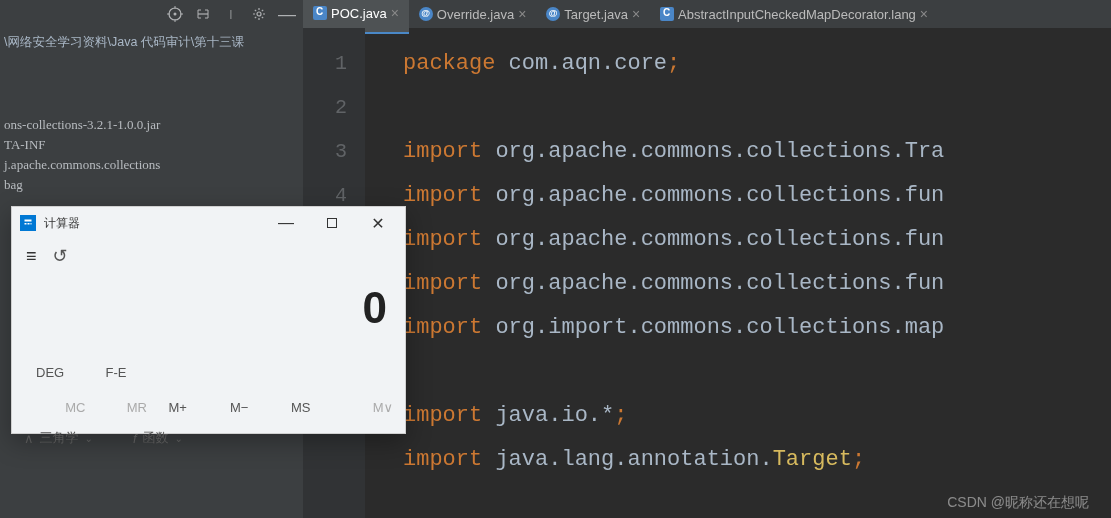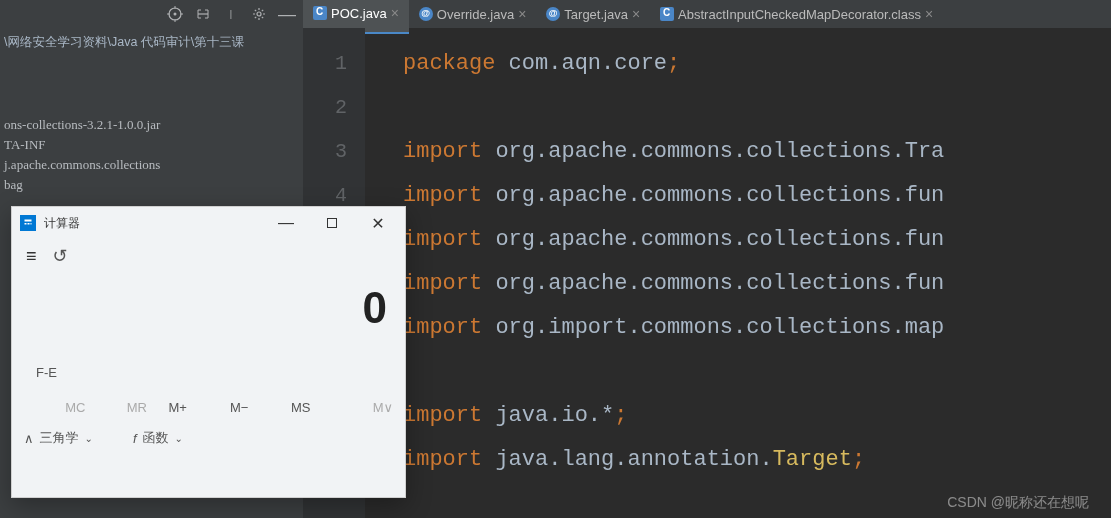--- a/index.html
+++ b/index.html
@@ -26,21 +26,21 @@
     .code-area { display: flex; flex: 1; position: absolute; top:28px; left:303px; right:0; bottom:0;}
     .gutter { width: 62px; background: #313335; color: #606366; font-family: "Consolas","Courier New",monospace; font-size: 20px; text-align: right; padding: 14px 18px 0 0; line-height: 44px; user-select:none;}
     .gutter-line { height: 44px; }
     .code { flex: 1; font-family: "Consolas","Courier New",monospace; font-size: 22px; padding: 14px 0 0 38px; line-height: 44px; color: #a9b7c6; white-space: nowrap; overflow:hidden;}
     .code-line { height: 44px; }
     .kw { color: #cc7832; }
     .pkg { color: #a9b7c6; }
     .cls { color: #d7ba5e; }
     .semi { color: #cc7832; }
     
-    .calc { position: absolute; left: 11px; top: 206px; width: 395px; height: 292px; background: #f1f3f5; border: 1px solid #d0d0d0; box-shadow: 0 8px 24px rgba(0,0,0,0.3); }
+    .calc { position: absolute; left: 11px; top: 206px; width: 395px; height: 228px; background: #f1f3f5; border: 1px solid #d0d0d0; box-shadow: 0 8px 24px rgba(0,0,0,0.3); }
     .calc-titlebar { height: 32px; display: flex; align-items: center; padding: 0 4px 0 8px; }
     .calc-icon { width: 16px; height: 16px; background: #0078d4; margin-right: 8px; display:flex;align-items:center;justify-content:center;}
     .calc-title { flex: 1; font-size: 12px; color: #333; }
     .calc-wbtn { width: 46px; height: 32px; display: flex; align-items: center; justify-content: center; color: #333; cursor:pointer;}
     .calc-header { display: flex; align-items: center; padding: 6px 14px; gap: 16px; }
     .calc-hamburger { font-size: 18px; color: #333; cursor:pointer;}
     .calc-mode { font-size: 20px; font-weight: 600; color: #222; flex: 1; }
     .calc-history { font-size: 18px; color: #555; cursor:pointer;}
     .calc-display { text-align: right; font-size: 44px; font-weight: 600; padding: 10px 18px 22px 0; color: #222; }
     .calc-row { display: flex; padding: 0 12px; gap: 0; }
@@ -94,21 +94,21 @@
       <span>Override.java</span>
       <span class="tab-close">×</span>
     </div>
   <div class="tab">
       <span class="tab-icon anno"></span>
       <span>Target.java</span>
       <span class="tab-close">×</span>
     </div>
   <div class="tab">
       <span class="tab-icon cls-blue"></span>
-      <span>AbstractInputCheckedMapDecorator.class</span>
+      <span>AbstractInputCheckedMapDecorator.lang</span>
       <span class="tab-close">×</span>
     </div>
 </div>
 
 <div class="main-area">
   <div class="sidebar">
     <div class="breadcrumb">\网络安全学习资料\Java 代码审计\第十三课</div>
     <div style="height:58px;"></div>
     <div class="tree-item">ons-collections-3.2.1-1.0.0.jar</div>
     <div class="tree-item">TA-INF</div>
@@ -157,20 +157,21 @@
         </svg>
       </div>
     <div class="calc-wbtn">✕</div>
   </div>
   <div class="calc-header">
     <span class="calc-hamburger">≡</span>
     <span class="calc-history">↺</span>
   </div>
   <div class="calc-display">0</div>
   <div class="calc-row">
+    <span class="calc-cell lbl">DEG</span>
     <span class="calc-cell lbl">F-E</span>
     <span class="calc-cell"></span>
       <span class="calc-cell"></span>
       <span class="calc-cell"></span>
       <span class="calc-cell"></span>
   </div>
   <div class="calc-row">
     <span class="calc-cell dim">MC</span>
     <span class="calc-cell dim">MR</span>
     <span class="calc-cell">M+</span>

